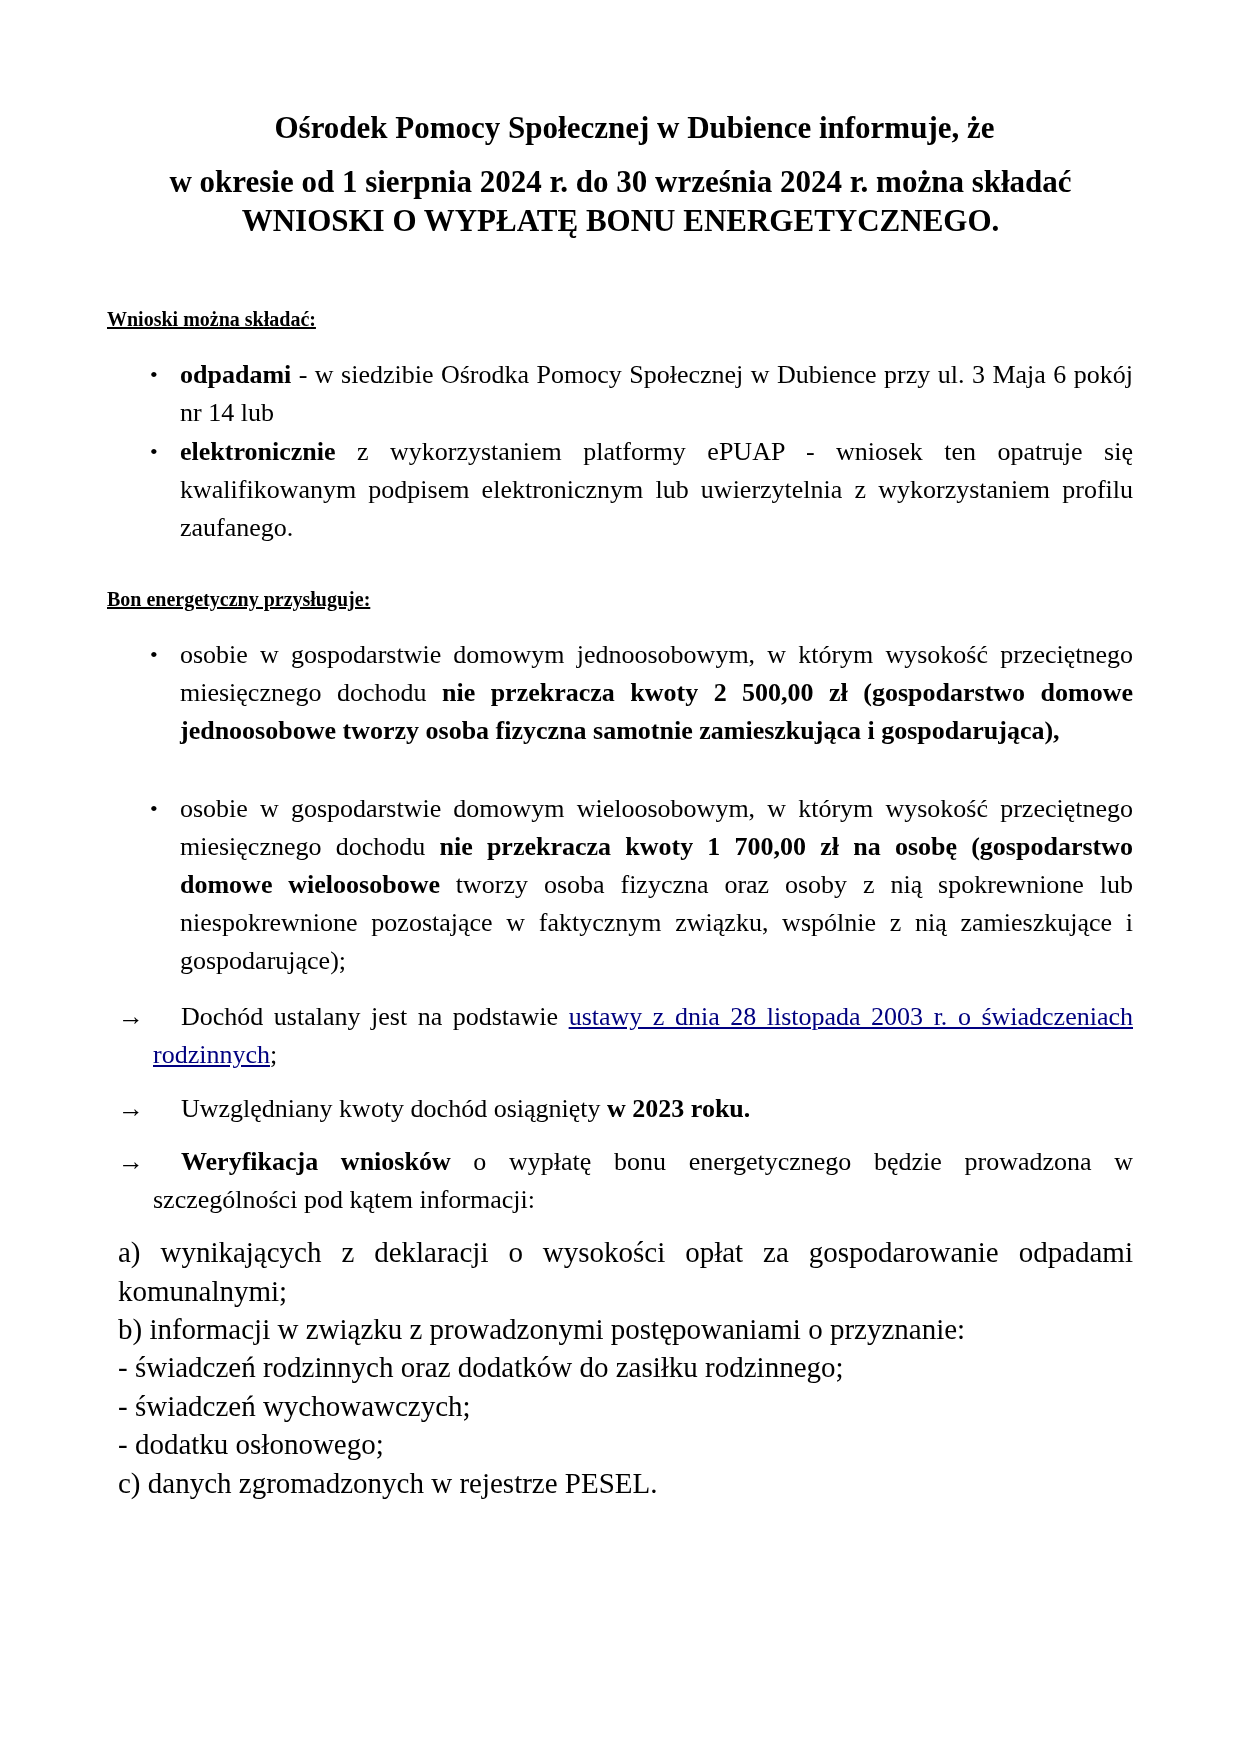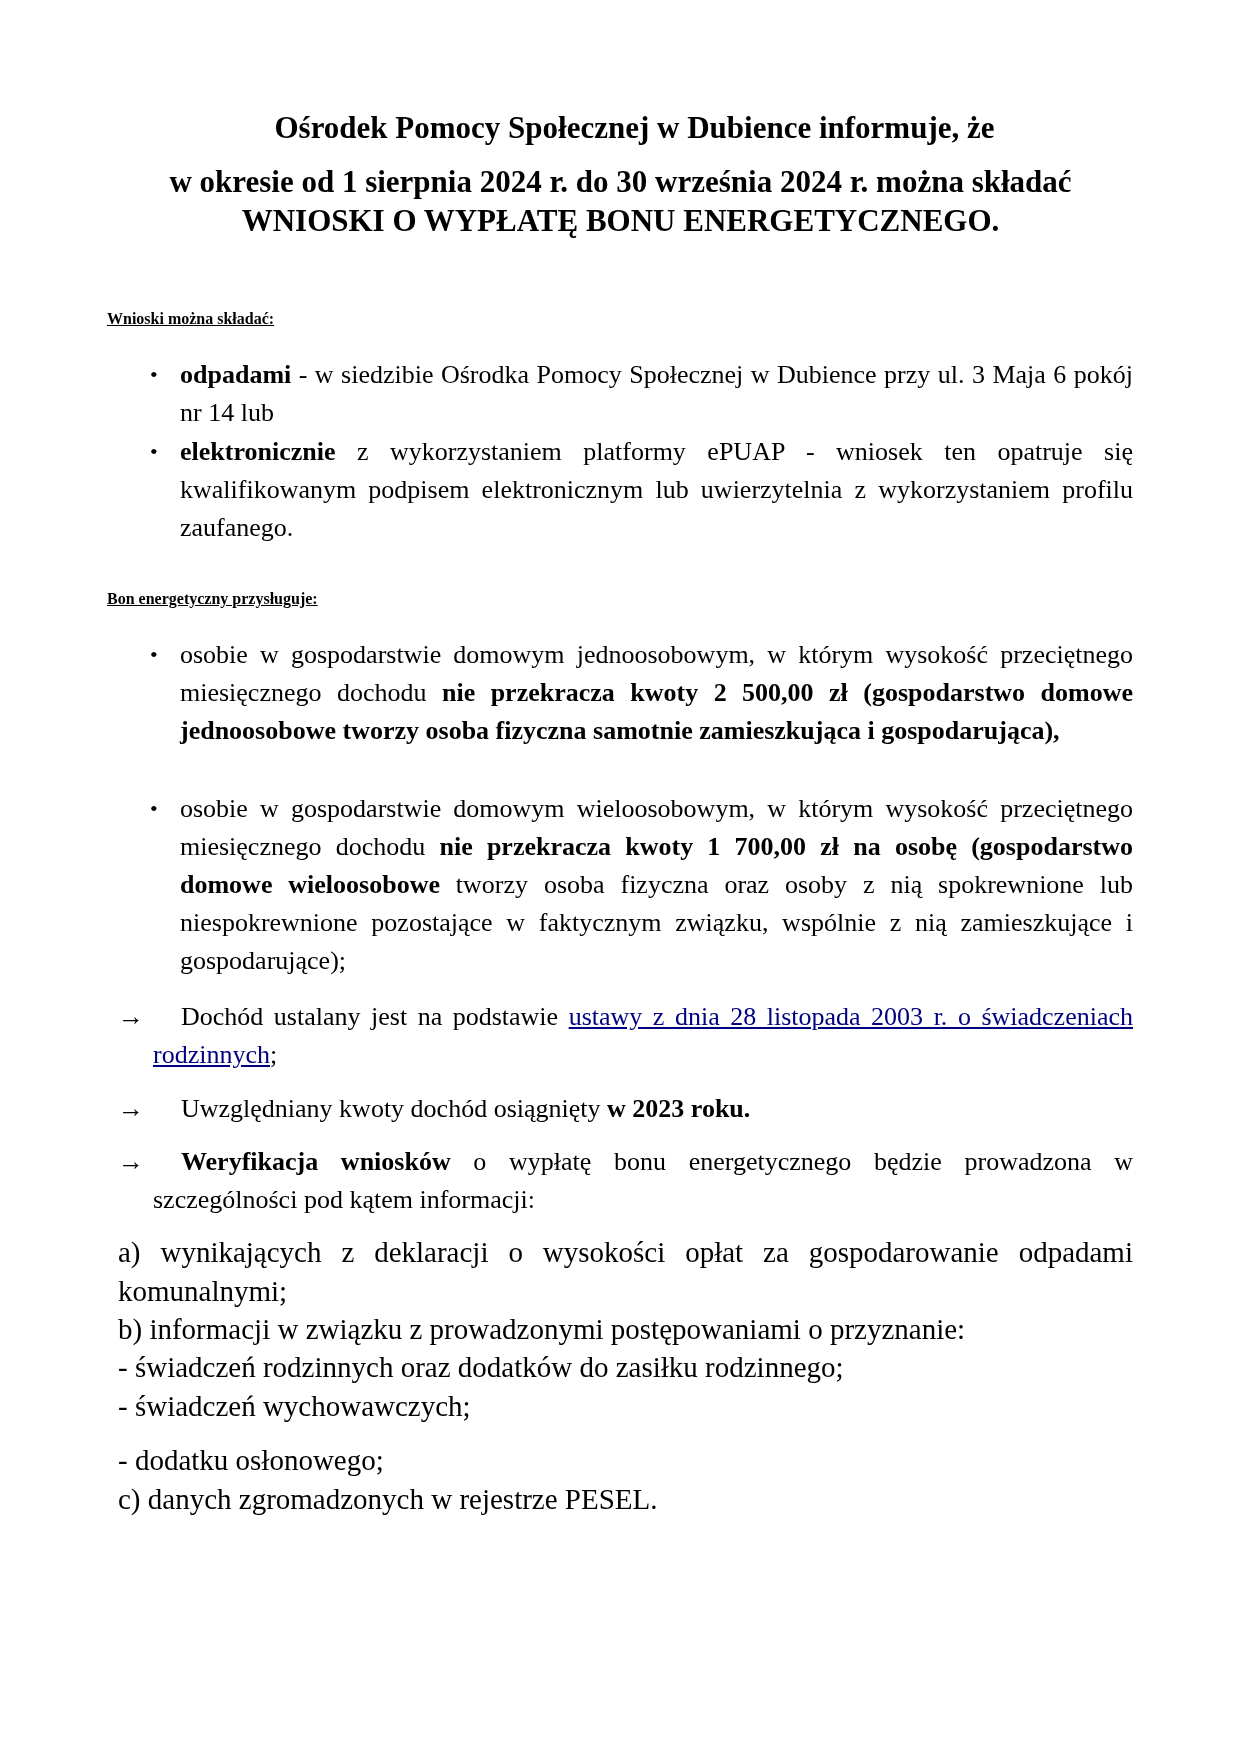--- a/index.html
+++ b/index.html
@@ -4,21 +4,21 @@
 <style>
   html, body { margin: 0; padding: 0; background: #ffffff; }
   body { width: 1241px; height: 1754px; position: relative; overflow: hidden;
          font-family: "Liberation Serif", "DejaVu Serif", serif; color: #000; }
   .page { position: absolute; left: 0; top: 0; width: 1241px; height: 1754px; }
   .title { position: absolute; left: 100px; width: 1041px; text-align: center;
            font-weight: bold; font-size: 31px; line-height: 38px; }
   .t1 { top: 109px; padding-left: 28px; box-sizing: border-box; }
   .t2 { top: 163px; }
   .t3 { top: 202px; }
-  .heading { position: absolute; left: 107px; font-weight: bold; font-size: 16px;
+  .heading { position: absolute; left: 107px; font-weight: bold; font-size: 20px;
              text-decoration: underline; line-height: 32px; }
   .bullet { position: absolute; font-size: 26px; line-height: 38px; }
   .bullet .dot { position: absolute; left: -30px; top: 0; font-size: 22px; }
   .just { text-align: justify; text-align-last: left; }
   b { font-weight: bold; }
   .arrow { position: absolute; left: 118px; font-size: 26px; font-weight: bold; line-height: 38px; }
   a.link { color: #000080; text-decoration: underline; }
   .plain { position: absolute; left: 118px; font-size: 29px; line-height: 38.5px; width: 1015px; }
 </style>
 </head>
@@ -66,16 +66,16 @@
 
   <div class="arrow" style="top:1143px;">→</div>
   <div class="bullet just" style="left:153px; top:1143px; width:980px; text-indent:28px;">
     <b>Weryfikacja wniosków</b><span> o wypłatę bonu energetycznego będzie prowadzona w szczególności pod kątem informacji:</span>
   </div>
 
   <div class="plain just" style="top:1233px;">a) wynikających z deklaracji o wysokości opłat za gospodarowanie odpadami komunalnymi;</div>
   <div class="plain" style="top:1310px;">b) informacji w związku z prowadzonymi postępowaniami o  przyznanie:</div>
   <div class="plain" style="top:1348px;">- świadczeń rodzinnych oraz dodatków do zasiłku rodzinnego;</div>
   <div class="plain" style="top:1387px;">- świadczeń wychowawczych;</div>
-  <div class="plain" style="top:1425px;margin-top:16px;">- dodatku osłonowego;</div>
-  <div class="plain" style="top:1464px;margin-top:16px;">c) danych zgromadzonych w rejestrze PESEL.</div>
+  <div class="plain" style="top:1425px;">- dodatku osłonowego;</div>
+  <div class="plain" style="top:1464px;">c) danych zgromadzonych w rejestrze PESEL.</div>
 
 </div>
 
 </body></html>

